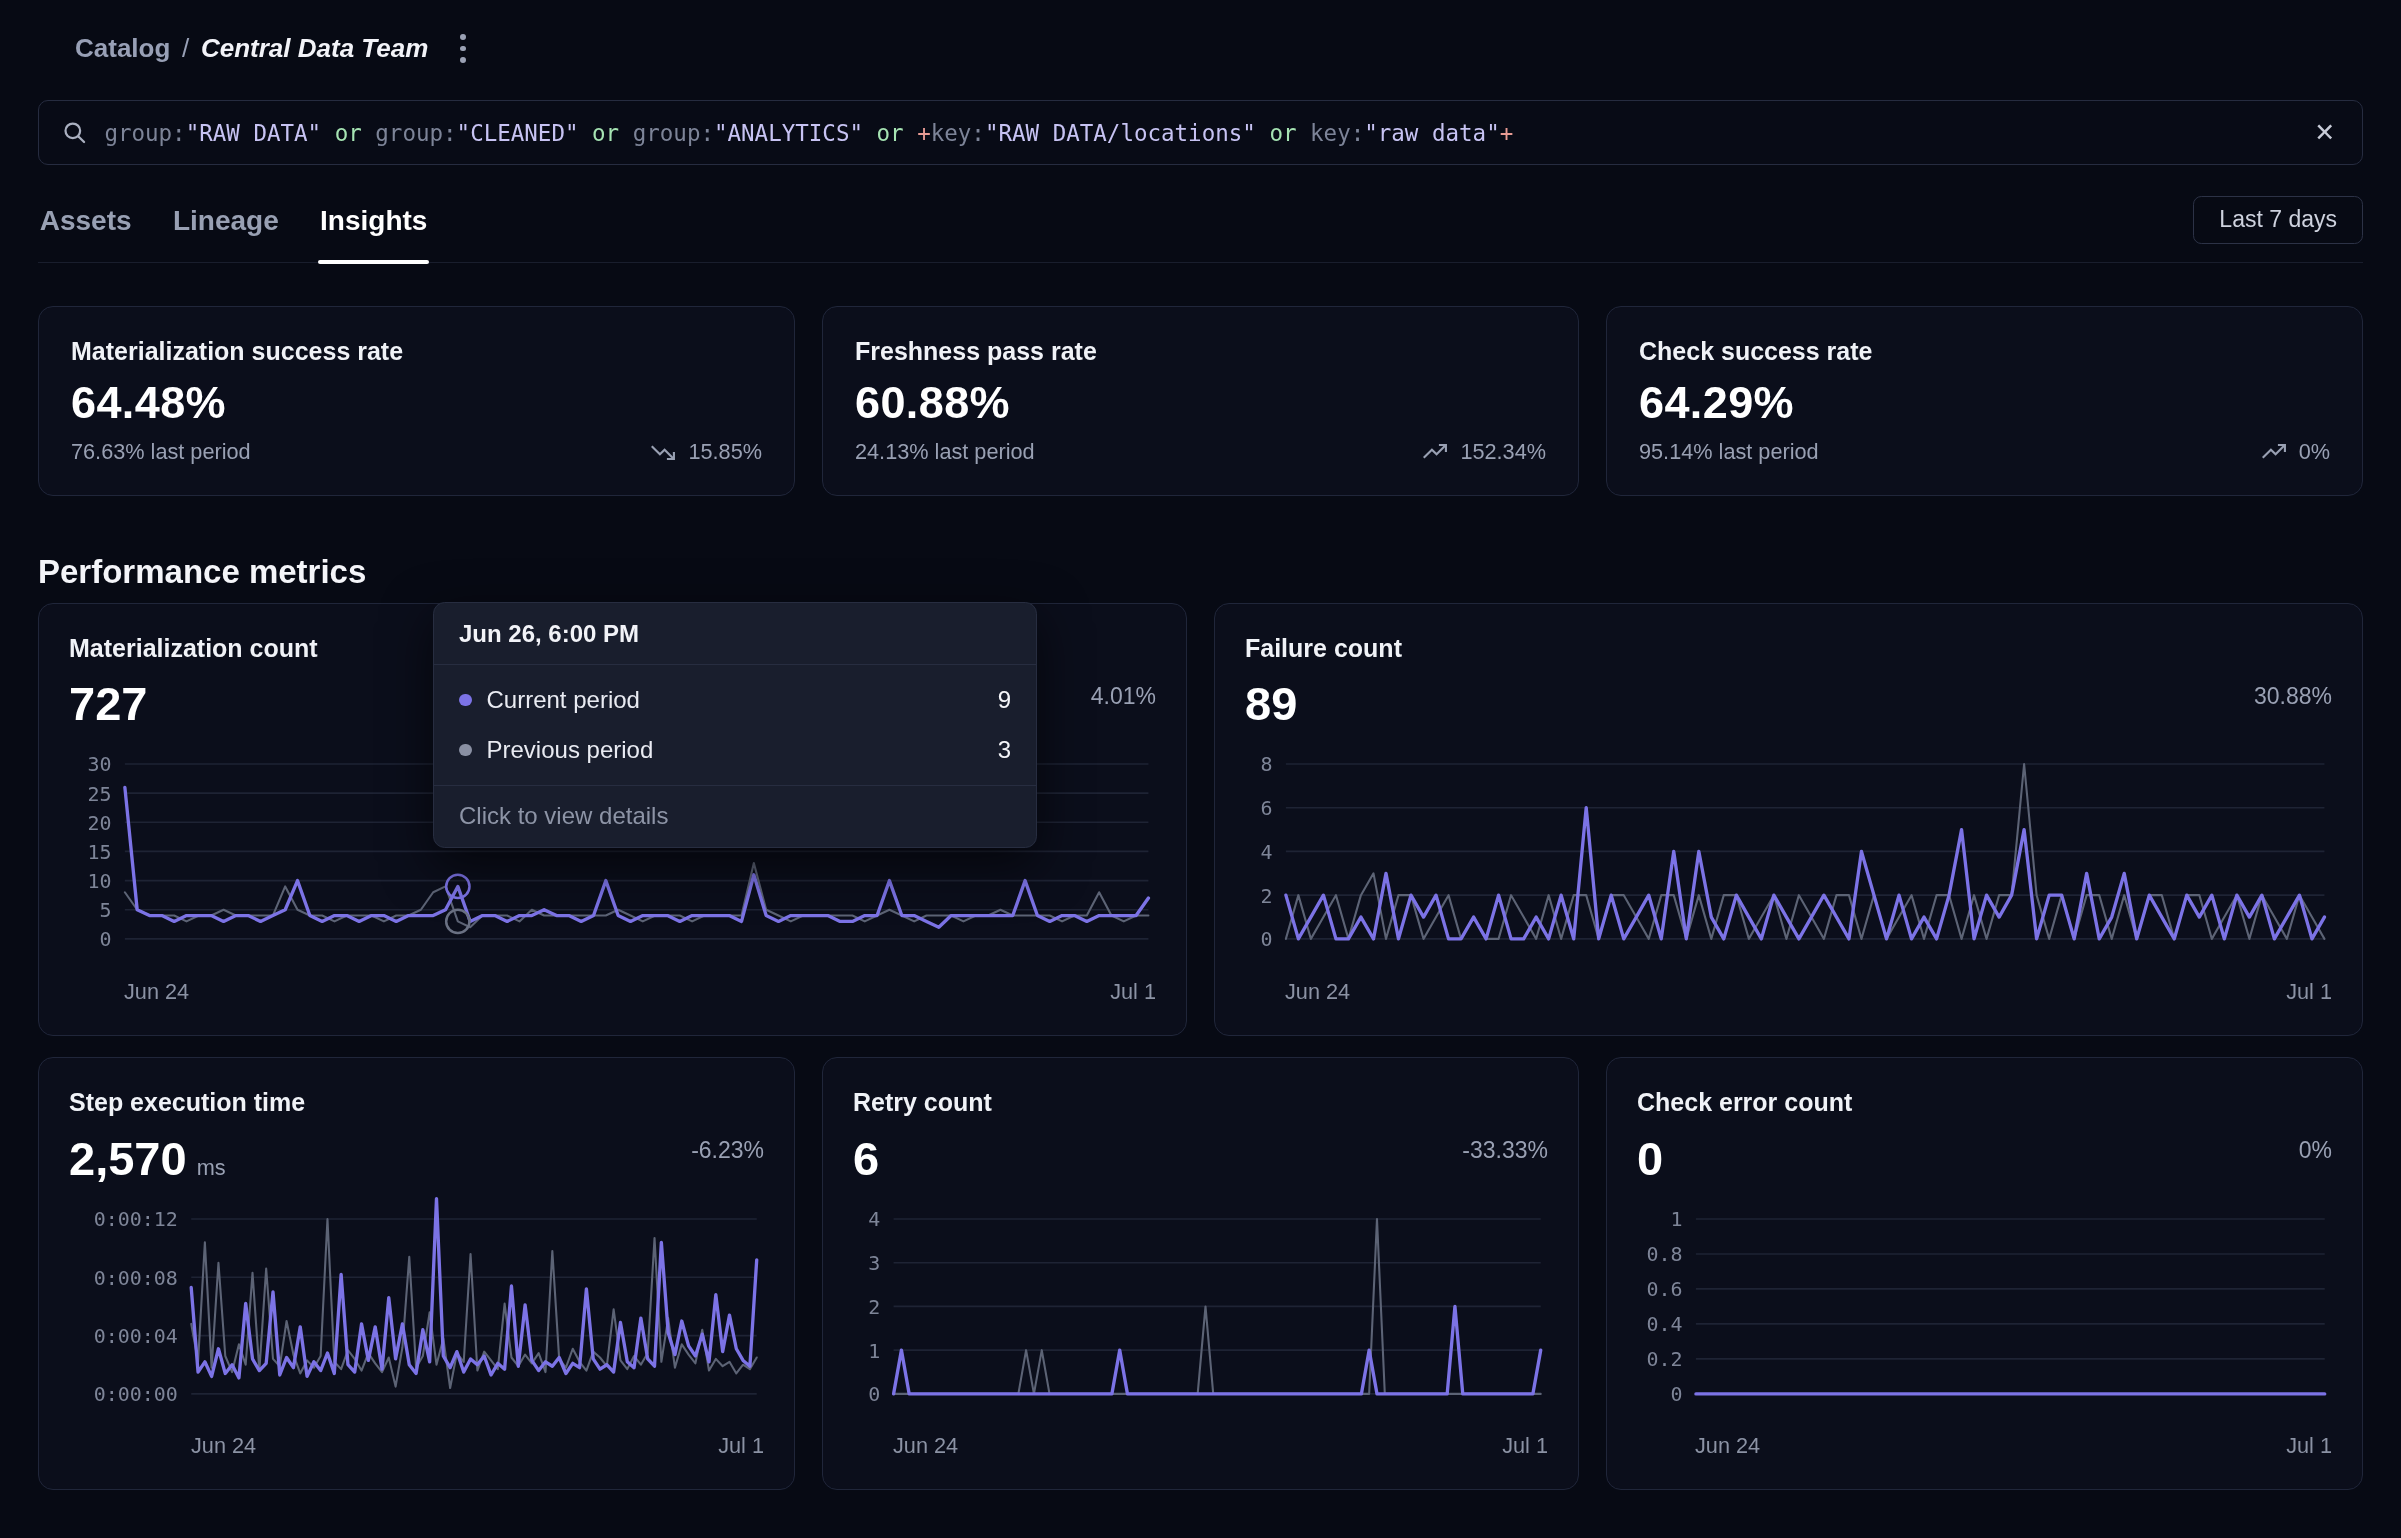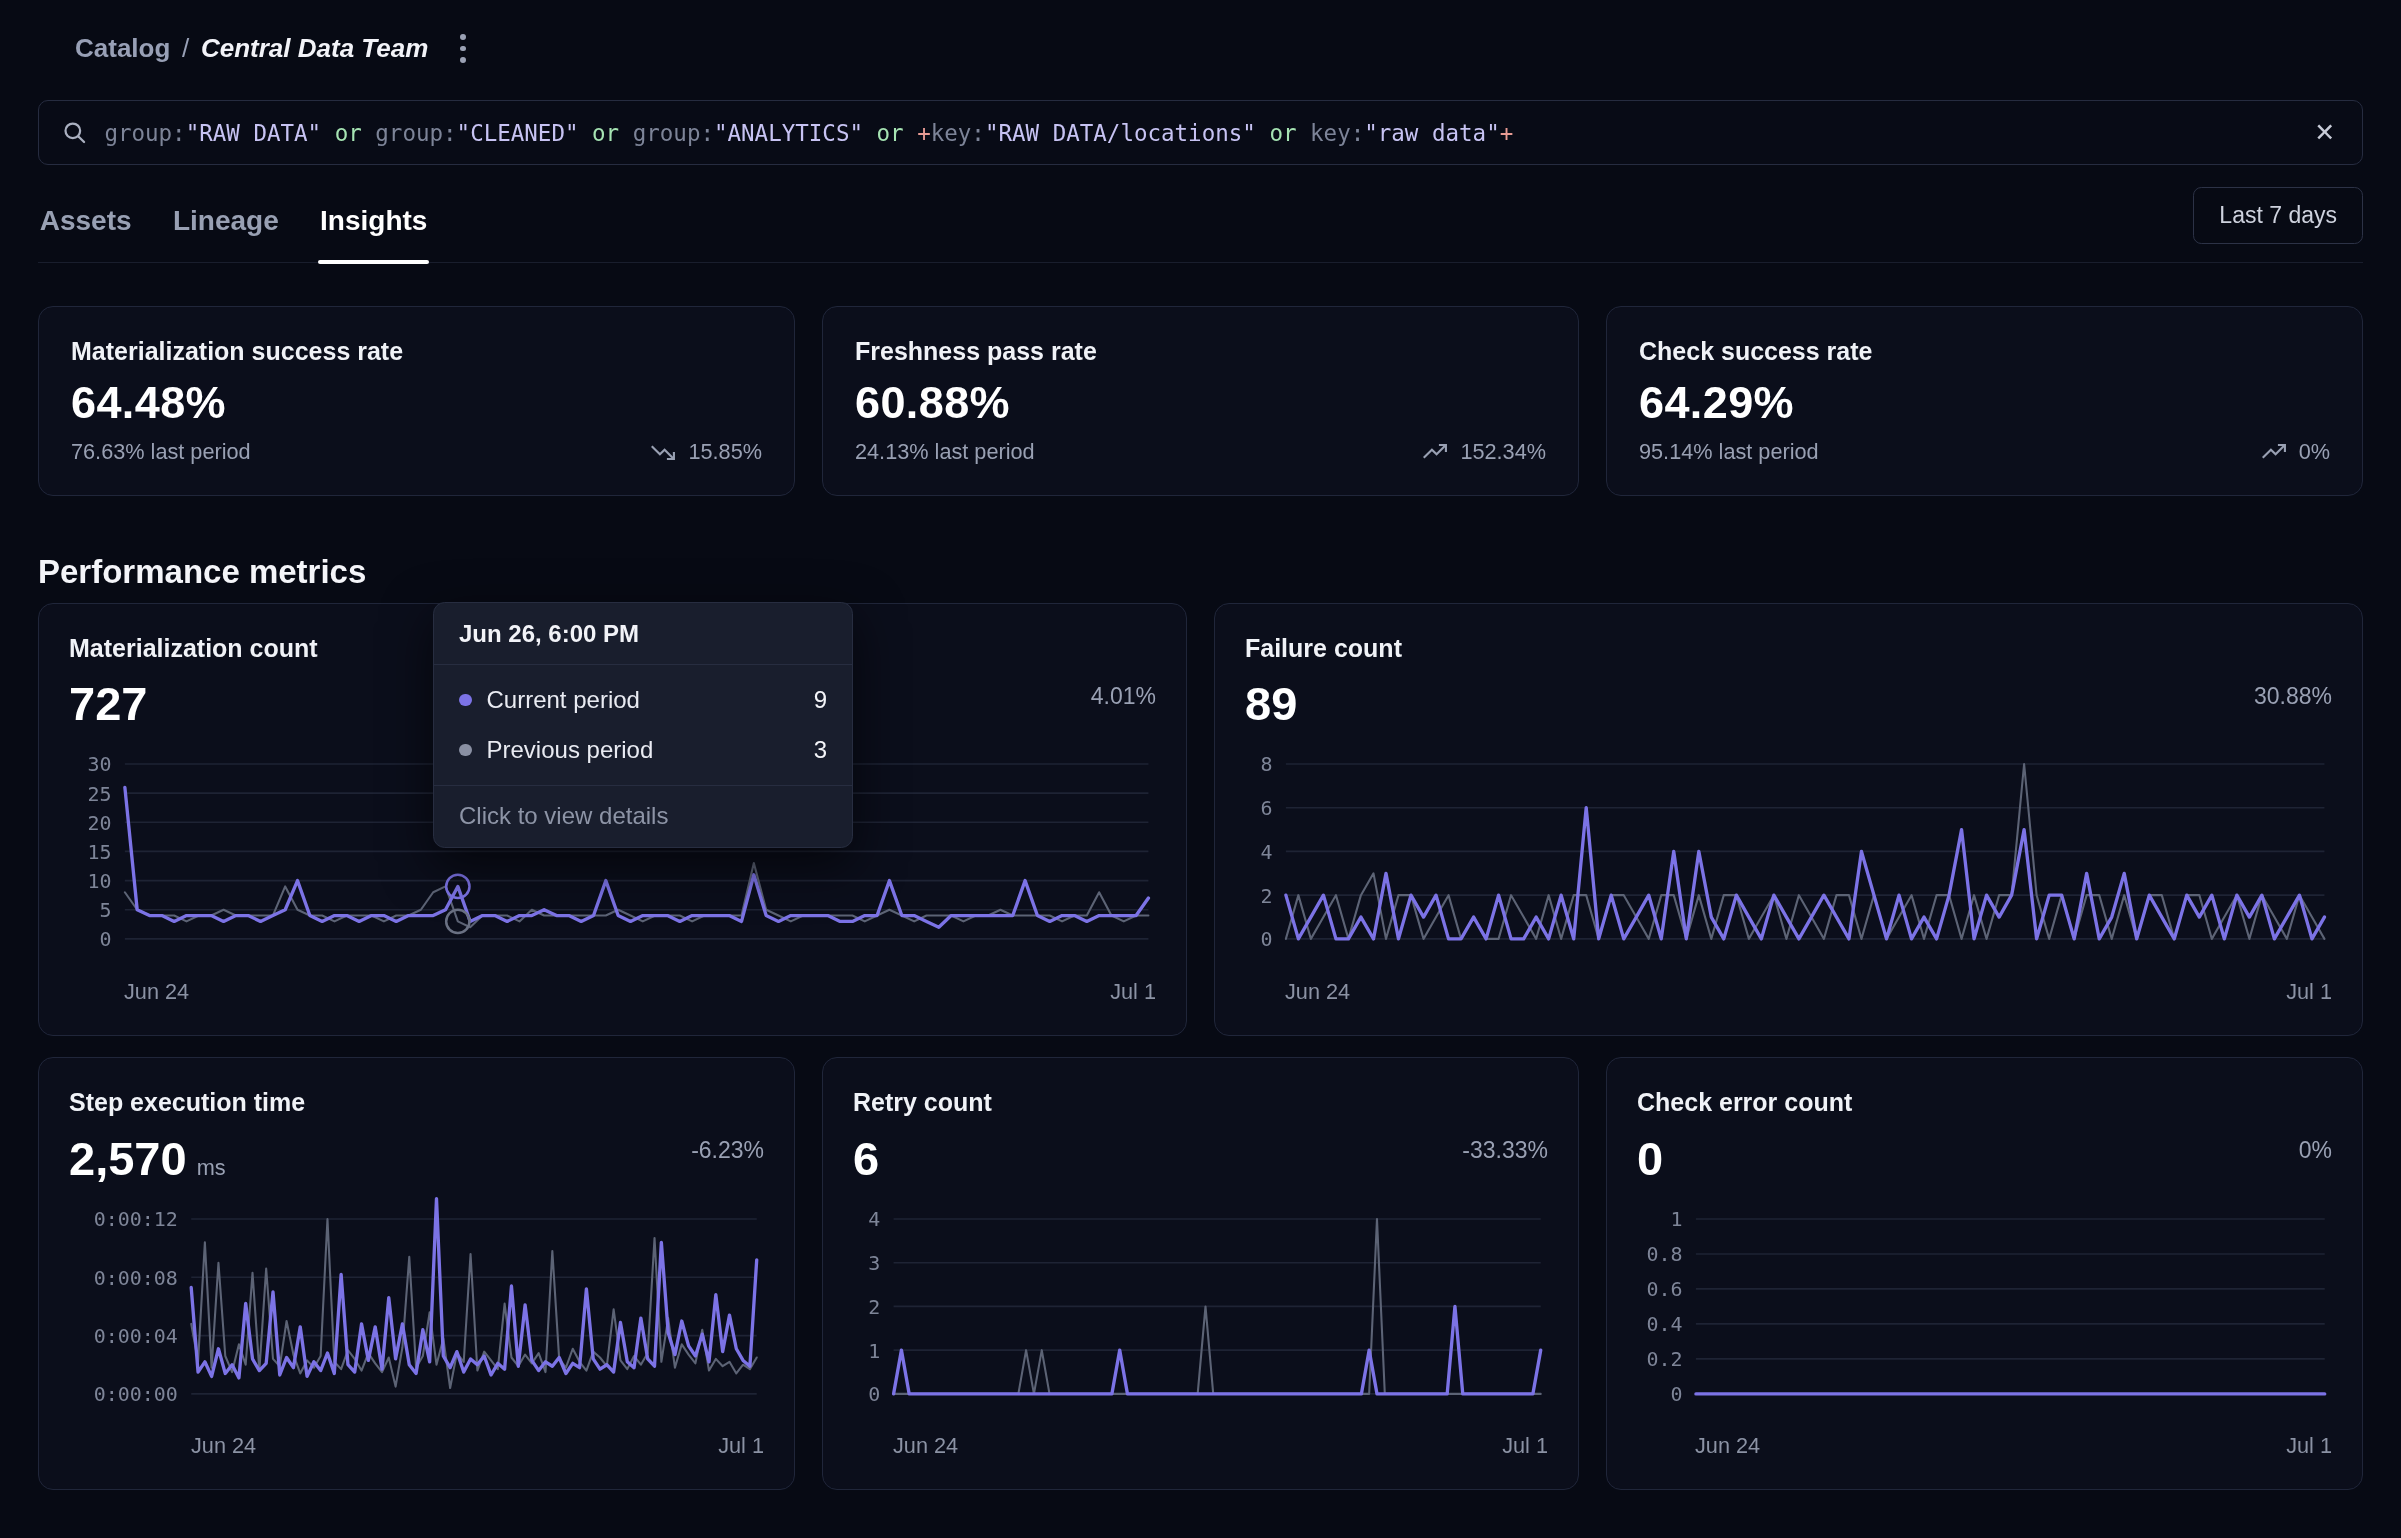--- a/index.html
+++ b/index.html
@@ -29,21 +29,21 @@
   .seg-operator { color:#a6e4b3; }
   .seg-plus { color:#e89b94; }
   .search-clear { color:#c8ccd8; font-size:25px; line-height:1; cursor:pointer; padding:5px; font-family:"Liberation Sans",sans-serif; }
 
   
   .tabs-row { position:relative; height:98px; border-bottom:1.7px solid #191e2d;
     display:flex; align-items:flex-end; gap:38px; }
   .tab { font-size:28px; font-weight:600; color:#98a0b3; padding:0 1.7px 25px; position:relative; cursor:pointer; }
   .tab.active { color:#ffffff; }
   .tab.active::after { content:""; position:absolute; left:0; right:0; bottom:-1.7px; height:4.2px; background:#ffffff; border-radius:2.5px; }
-  .range-button { position:absolute; right:0; bottom:18.3px; height:57px; padding:12px 25px;
+  .range-button { position:absolute; right:0; bottom:18.3px; height:48px; padding:12px 25px;
     border:1.7px solid #2c3246; border-radius:8.3px; background:transparent; color:#ced2de;
     font-size:23px; font-family:"Liberation Sans",sans-serif; display:flex; align-items:center; cursor:pointer; }
 
   
   .card { background:#0b0e1b; border:1.7px solid #20263a; border-radius:15px; }
 
   .summary-row { margin-top:43px; display:grid; grid-template-columns:repeat(3,1fr); gap:27px; }
   .summary-card { height:190px; padding:30px 32px; display:flex; flex-direction:column; justify-content:space-between; }
   .summary-title { font-size:25px; font-weight:600; color:#f0f2f7; }
   .summary-value { font-size:45px; font-weight:700; color:#ffffff; letter-spacing:0.4px; }
@@ -61,21 +61,21 @@
   .chart-value-row { display:flex; justify-content:space-between; align-items:flex-start; margin-top:13.3px; height:58px; }
   .chart-value { font-size:47px; font-weight:700; color:#ffffff; }
   .chart-unit { font-size:21.7px; font-weight:400; color:#99a0b3; margin-left:10px;margin-top:8px; }
   .chart-change { font-size:23px; color:#9aa1b4; padding-top:6.7px; }
   .chart-svg { display:block; width:100%; height:232px; margin-top:5px; cursor:crosshair; }
   .chart-xlabels { display:flex; justify-content:space-between; margin-top:8.3px;
     font-size:21.7px; color:#8b92a4; }
   .tick-label { font-family:"DejaVu Sans Mono", monospace; font-size:24px; fill:#7e8598; }
 
   
-  .chart-tooltip { position:absolute; left:433px; top:602px; width:420px; z-index:20;
+  .chart-tooltip { position:absolute; left:433px; top:602px; width:604px; z-index:20;
     background:#191e2d; border:1.7px solid #272d40; border-radius:11.7px;
     box-shadow:0 16.7px 50px rgba(0,0,0,.6); }
   .tooltip-header { padding:16.7px 25px; font-size:24px; font-weight:700; color:#f2f3f8;
     border-bottom:1.7px solid #272d40; }
   .tooltip-rows { padding:10px 0; }
   .tooltip-row { display:flex; align-items:center; gap:15px; padding:10.8px 25px; font-size:24px; color:#e9ebf2; }
   .tooltip-dot { width:12.5px; height:12.5px; border-radius:50%; flex:none; }
   .tooltip-value { margin-left:auto; color:#f4f5f9; }
   .tooltip-footer { border-top:1.7px solid #272d40; padding:16.7px 25px; font-size:24px; color:#8d94a6; }
 </style>

